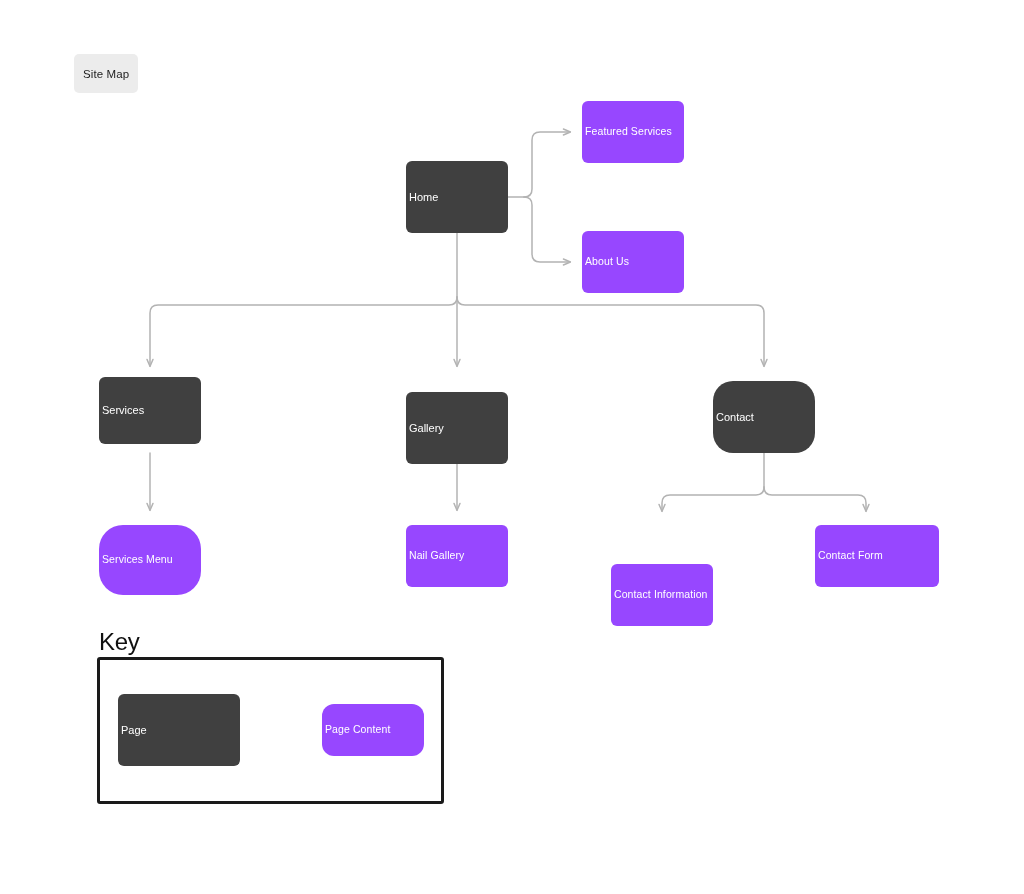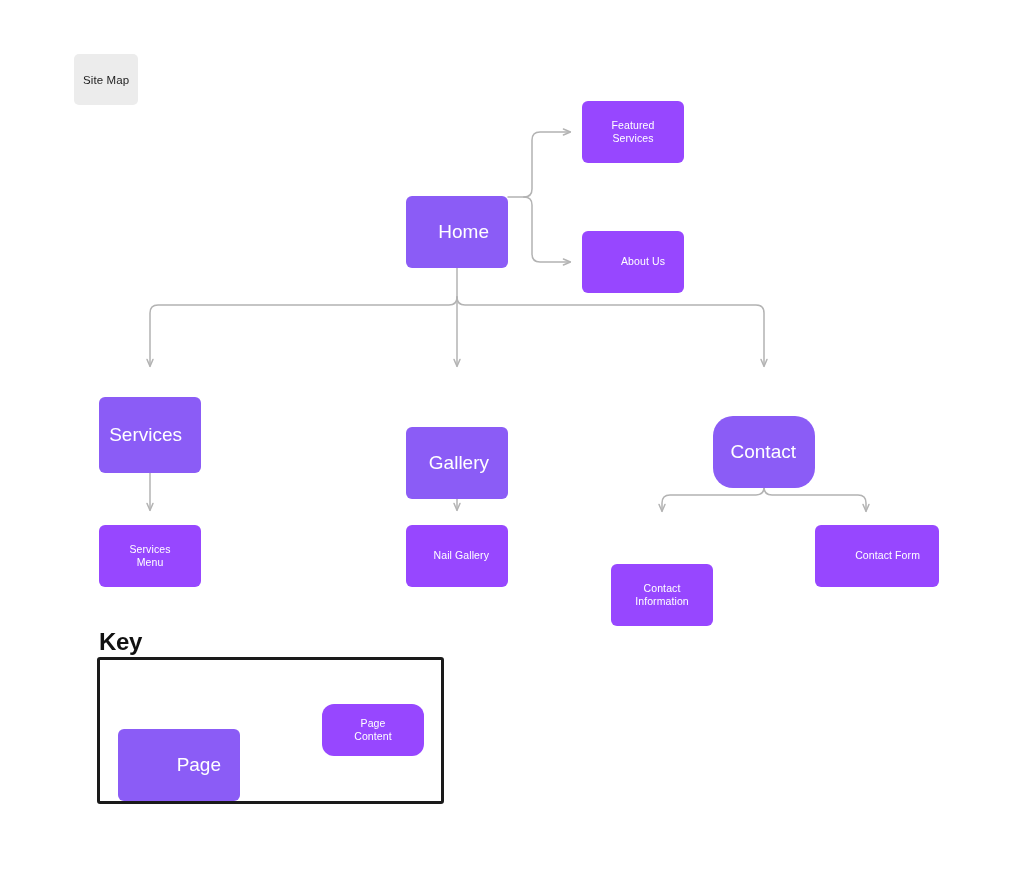--- a/index.html
+++ b/index.html
@@ -16,21 +16,21 @@
     font-family: "Liberation Sans", sans-serif;
     -webkit-font-smoothing: antialiased;
   }
 
   
   #sitemap-badge {
     position: absolute;
     left: 74px;
     top: 54px;
     height: 19px;
-    padding: 16px 9px;
+    padding: 10px 9px;
     display: flex;
     align-items: center;
     background: #ececec;
     border-radius: 5px;
     font-size: 11.5px;
     color: #1d1d1d;
     letter-spacing: 0.1px;
     white-space: nowrap;
   }
 
@@ -50,47 +50,46 @@
     height: 894px;
     pointer-events: none;
   }
 
   
   .node {
     position: absolute;
     box-sizing: border-box;
     display: flex;
     align-items: center;
-    justify-content: flex-end;
+    justify-content: flex-start;
     text-align: center;
     border-radius: 6px;
     color: #ffffff;
     line-height: 1.28;
-    padding: 2px 19px;
+    padding: 2px 3px;
   }
   .node-page {
-    background: #8b5cf6;
-    font-size: 19px;
+    background: #404040;
+    font-size: 11px;
     font-weight: 400;
-    margin-top: 35px;
   }
   .node-content {
     background: #9747ff;
     font-size: 10.5px;
     font-weight: 400;
     letter-spacing: 0.1px;
   }
 
   
   #key-title {
     position: absolute;
     left: 99px;
     top: 628px;
     font-size: 24px;
-    font-weight: bold;
+    font-weight: normal;
     color: #111111;
     letter-spacing: -0.3px;
   }
   #key-box {
     position: absolute;
     left: 97px;
     top: 657px;
     width: 347px;
     height: 147px;
     box-sizing: border-box;
@@ -161,30 +160,30 @@
   <div id="node-layer">
       <div class="node node-page" style="left: 406px; top: 161px; width: 102px; height: 72px;">
         <span>Home</span>
       </div>
       <div class="node node-content" style="left: 582px; top: 101px; width: 102px; height: 62px;">
         <span>Featured Services</span>
       </div>
       <div class="node node-content" style="left: 582px; top: 231px; width: 102px; height: 62px;">
         <span>About Us</span>
       </div>
-      <div class="node node-page" style="left: 99px; top: 362px; width: 102px; height: 76px;">
+      <div class="node node-page" style="left: 99px; top: 377px; width: 102px; height: 67px;">
         <span>Services</span>
       </div>
       <div class="node node-page" style="left: 406px; top: 392px; width: 102px; height: 72px;">
         <span>Gallery</span>
       </div>
       <div class="node node-page" style="left: 713px; top: 381px; width: 102px; height: 72px; border-radius: 20px;">
         <span>Contact</span>
       </div>
-      <div class="node node-content" style="left: 99px; top: 525px; width: 102px; height: 62px;">
+      <div class="node node-content" style="left: 99px; top: 525px; width: 102px; height: 70px; border-radius: 24px;">
         <span>Services Menu</span>
       </div>
       <div class="node node-content" style="left: 406px; top: 525px; width: 102px; height: 62px;">
         <span>Nail Gallery</span>
       </div>
       <div class="node node-content" style="left: 611px; top: 525px; width: 102px; height: 62px; margin-top: 39px;">
         <span>Contact Information</span>
       </div>
       <div class="node node-content" style="left: 815px; top: 525px; width: 124px; height: 62px;">
         <span>Contact Form</span>

